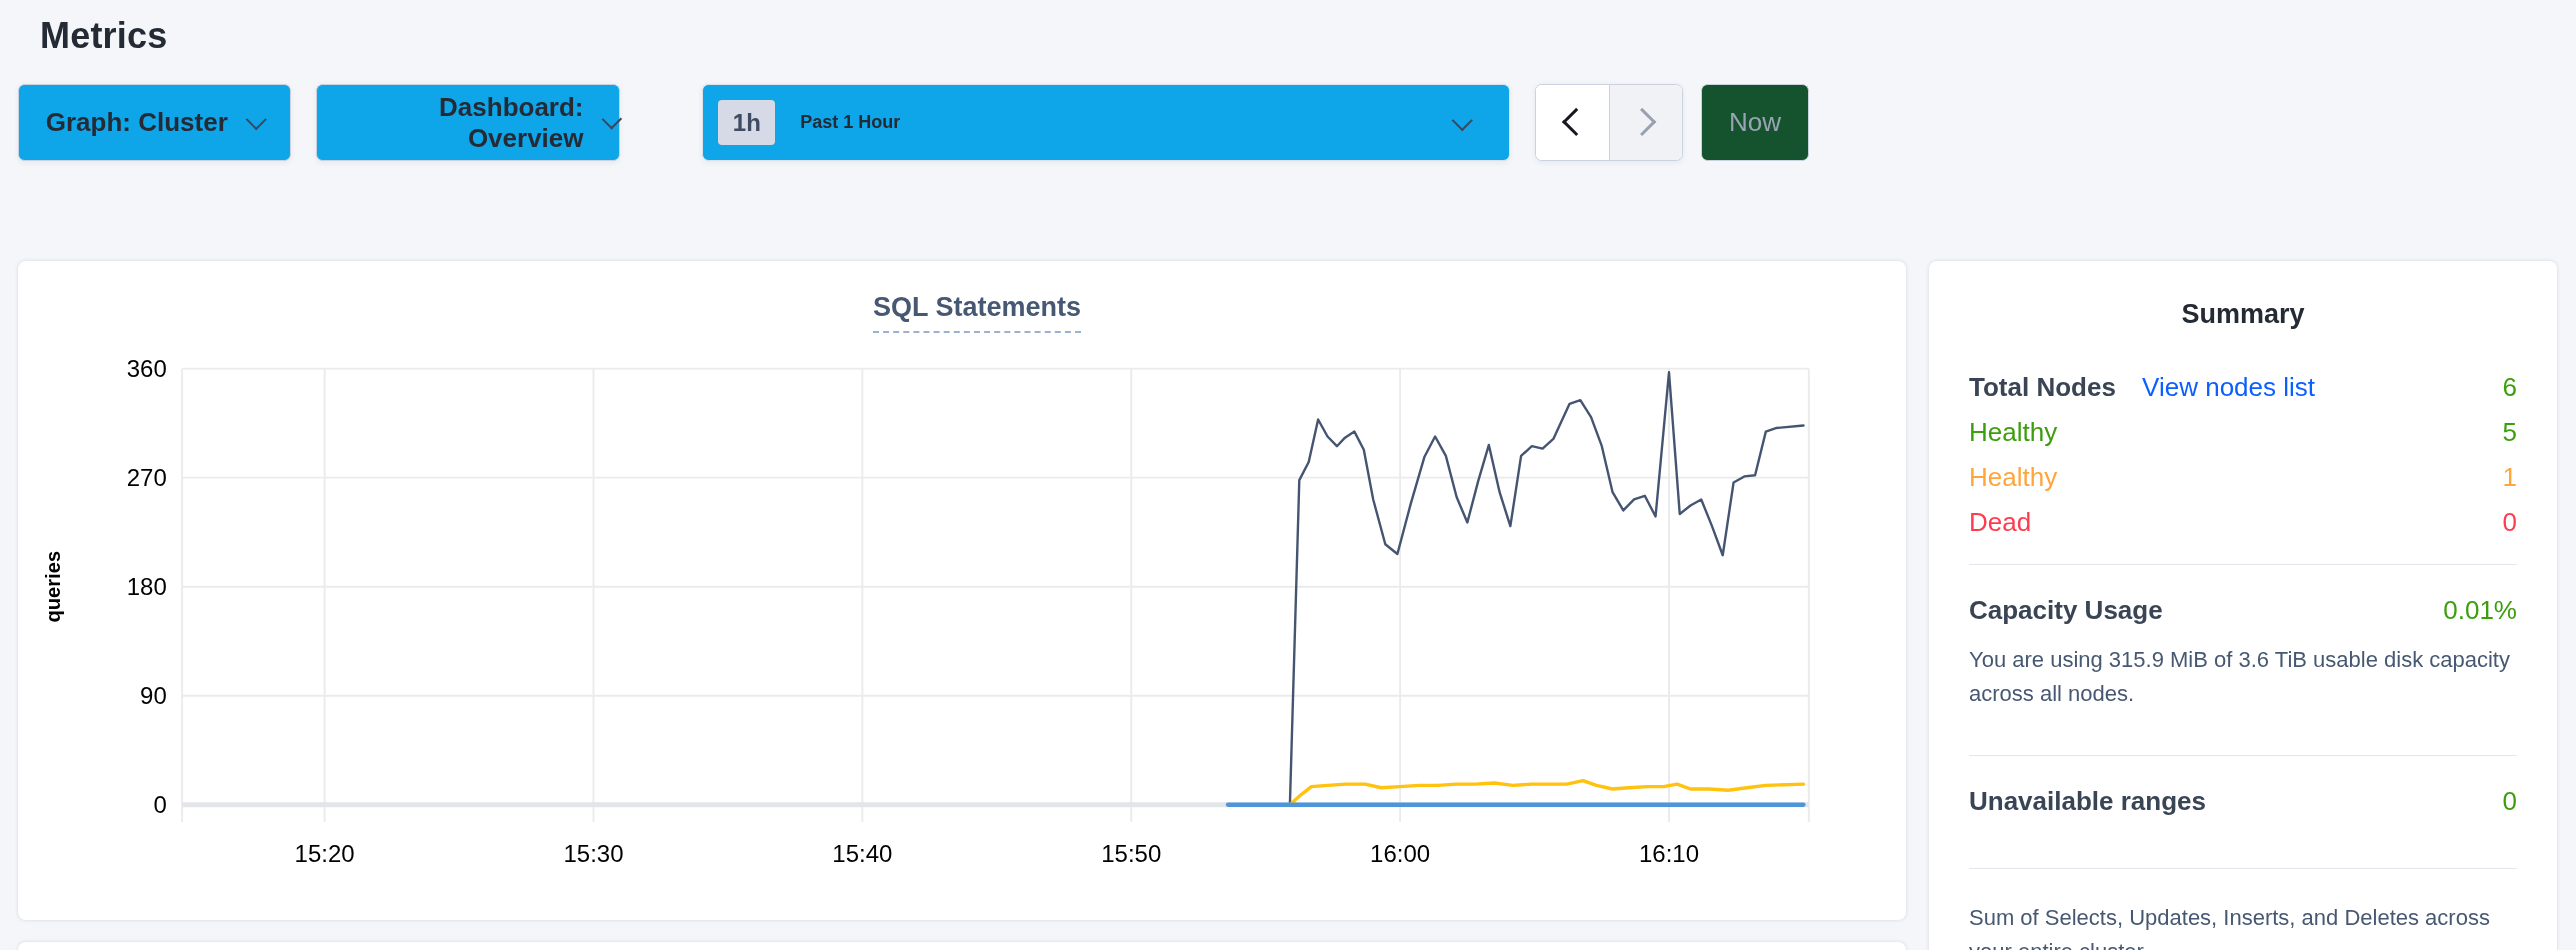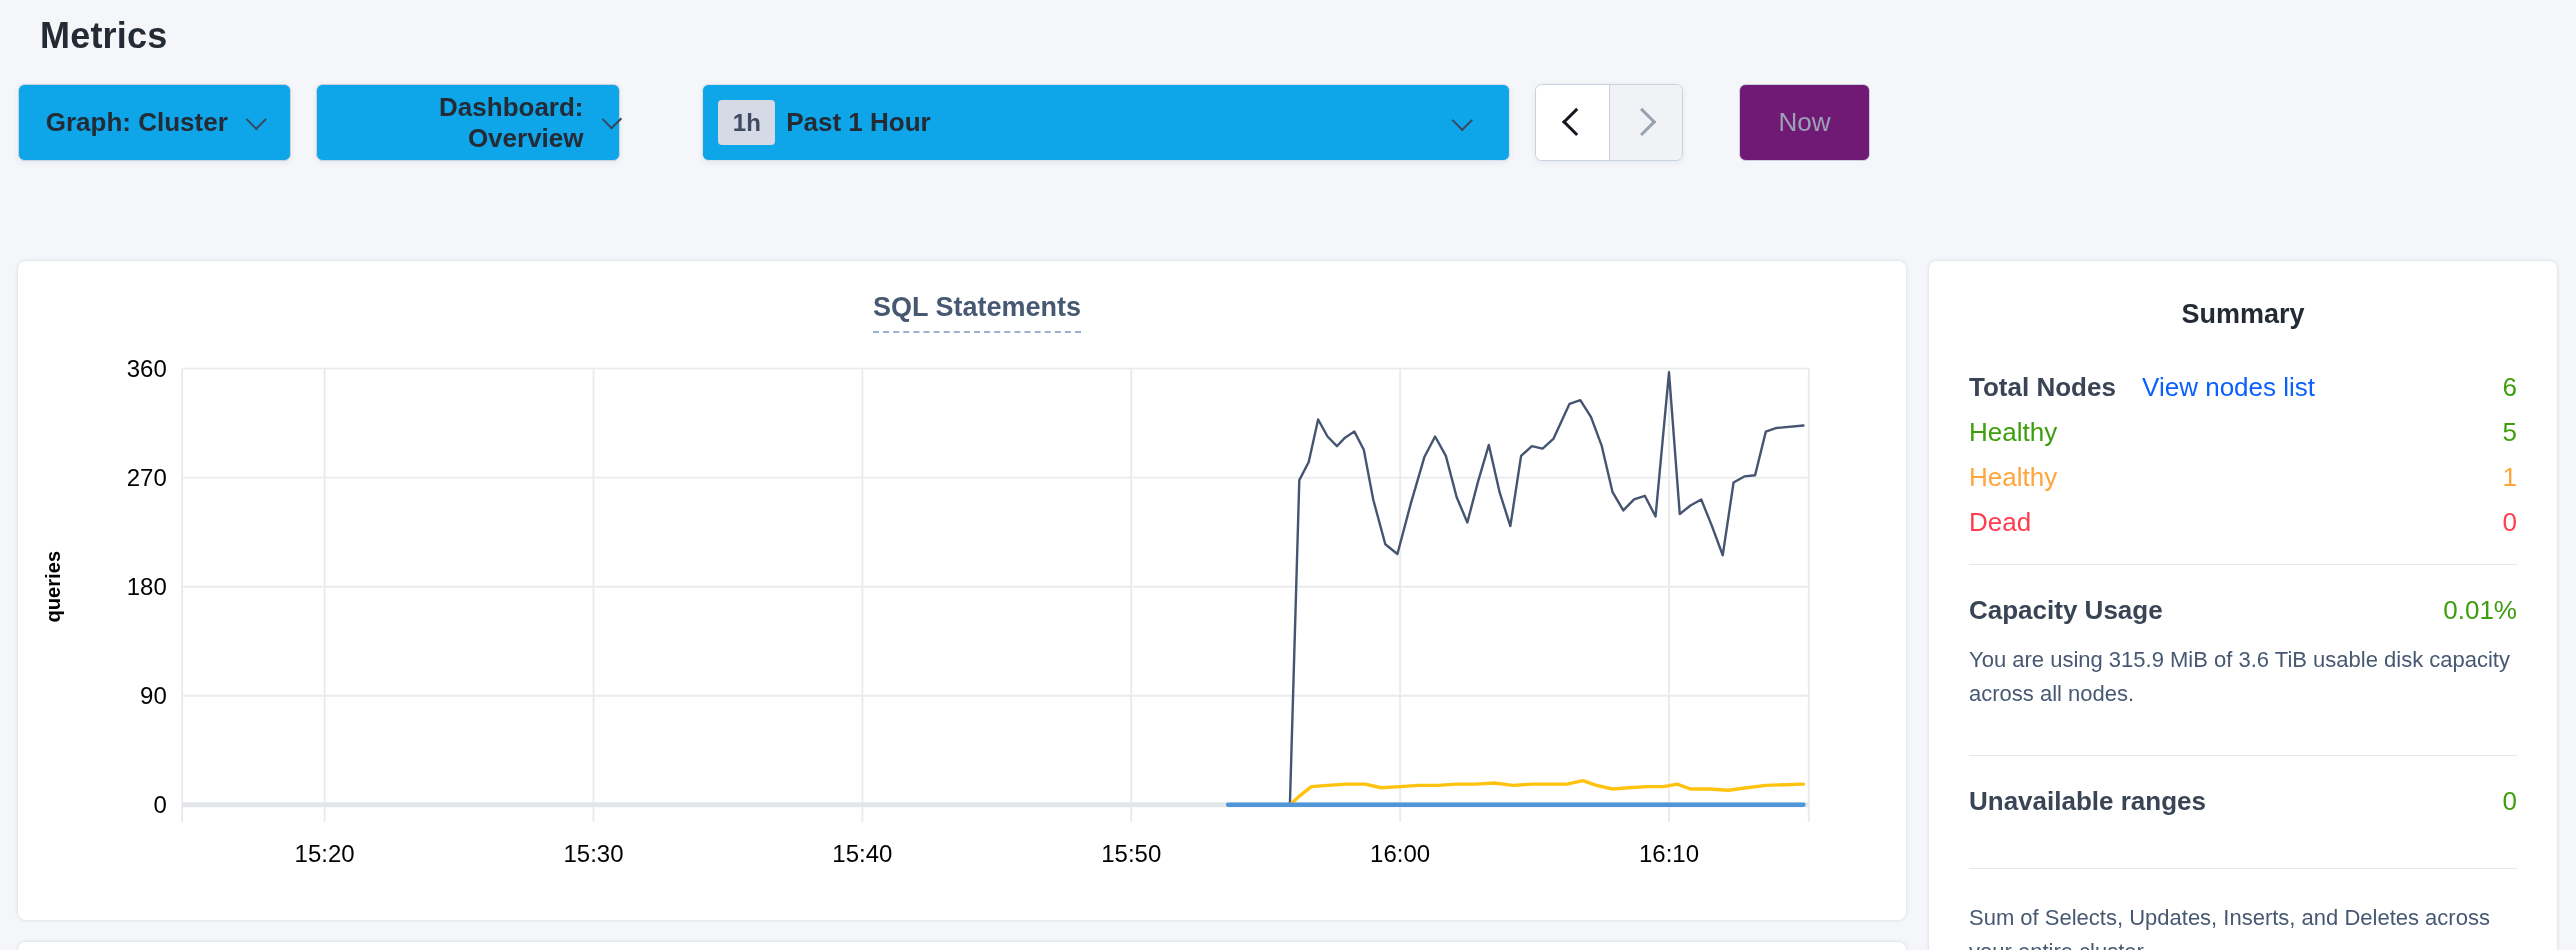--- a/index.html
+++ b/index.html
@@ -27,43 +27,43 @@
   .dd-dash{left:316px;width:304px;text-align:right;}
   .chev{
     width:12.5px;height:12.5px;border-right:2.9px solid #3a4760;border-bottom:2.9px solid #3a4760;
     transform:rotate(45deg);margin-left:21px;margin-top:-6.7px;display:inline-block;
   }
   .time-sel{left:702px;width:808px;justify-content:flex-start;border-color:#dde1e9;}
   .time-badge{
     background:var(--badge_bg,#d6dae6);color:#3f4a63;border-radius:4px;
     font-size:24px;font-weight:700;padding:8.6px 14.4px;margin-left:15.4px;
   }
-  .time-label{margin-left:11px;font-size:26px;font-weight:700;}
+  .time-label{margin-left:25px;font-size:18px;font-weight:700;}
   .time-sel .chev{position:absolute;right:40px;margin:0;margin-top:-3.8px;}
   .nav-group{
     position:absolute;left:1535px;top:84px;width:148px;height:77px;box-sizing:border-box;
     border:1.9px solid var(--control_border,#cbd2df);border-radius:6.7px;overflow:hidden;
     display:flex;background:#fff;box-shadow:0 1.9px 4.8px rgba(60,80,110,.08);
   }
   .nav-btn{
     flex:1;display:flex;align-items:center;justify-content:center;border:none;
     background:#fff;cursor:pointer;padding:0;
   }
   .nav-btn.next{background:#f1f2f5;border-left:1.9px solid var(--control_border,#cbd2df);}
   .chev-left{
     width:17.3px;height:17.3px;border-left:3.8px solid #16191f;border-bottom:3.8px solid #16191f;
     transform:rotate(45deg);margin-left:7.7px;
   }
   .chev-right{
     width:17.3px;height:17.3px;border-right:3.8px solid #98a1b0;border-top:3.8px solid #98a1b0;
     transform:rotate(45deg);margin-right:7.7px;
   }
   .now-btn{
-    left:1701px;width:131px;background:#701a75;color:var(--muted_text,#9aa3b5);
-    font-weight:500;box-shadow:none;margin-left:38px;
+    left:1701px;width:108px;background:#14532d;color:var(--muted_text,#9aa3b5);
+    font-weight:500;box-shadow:none;
   }
   
   .card{
     position:absolute;background:#fff;border-radius:7.7px;
     box-shadow:0 0 3.8px rgba(50,70,100,.18);
     padding-left:30px;
   }
   .chart-card{left:18px;top:261px;width:1858px;height:659px;}
   .next-card{left:18px;top:942px;width:1858px;height:77px;}
   .summary-card{left:1929px;top:261px;width:628px;height:739px;box-sizing:border-box;padding:0 40px;}

